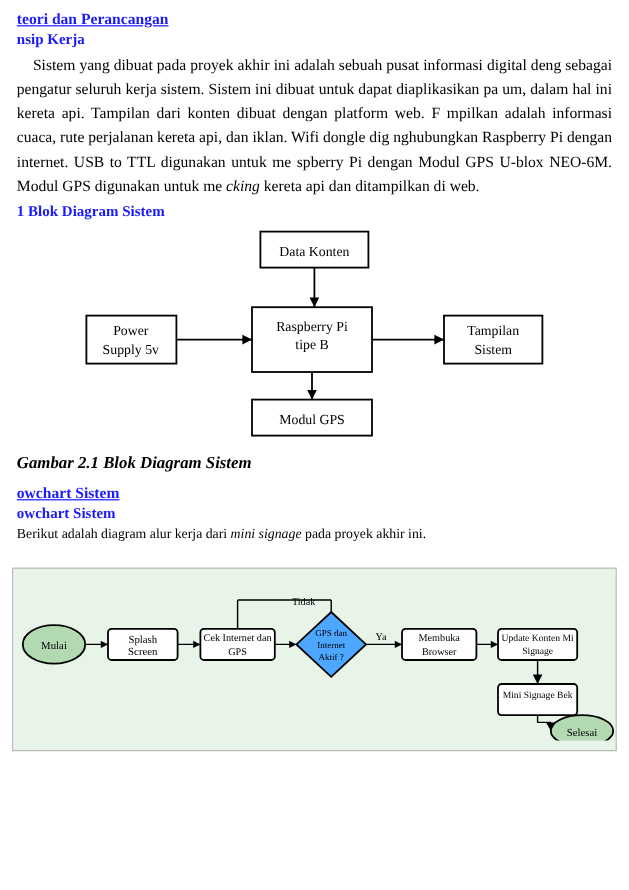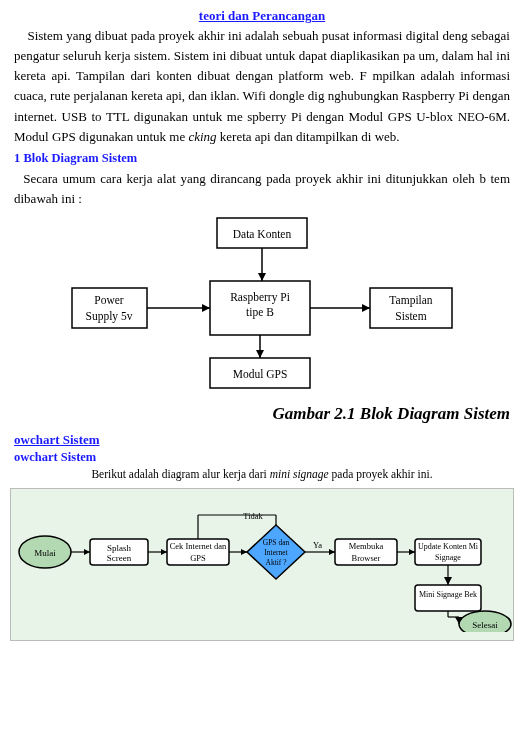--- a/index.html
+++ b/index.html
@@ -14,87 +14,85 @@
     }
     .page {
       padding: 8px 14px 8px 14px;
     }
     .section-title {
       font-size: 13px;
       font-weight: bold;
       text-decoration: underline;
       color: #1a1aff;
       margin-bottom: 2px;
-      text-align: center;
     }
     .subsection-title {
       font-size: 12.5px;
       font-weight: bold;
       color: #1a1aff;
       margin-bottom: 3px;
     }
     .body-text {
       font-size: 13px;
       text-align: justify;
       line-height: 1.55;
       margin-bottom: 4px;
     }
     .italic { font-style: italic; }
     .diagram-caption {
-      text-align: right;
+      text-align: left;
       font-style: italic;
       font-weight: bold;
-      font-size: 17px;
+      font-size: 14px;
       margin: 6px 0 8px 0;
     }
     .flowchart-title {
       font-size: 13px;
       font-weight: bold;
       color: #1a1aff;
       text-decoration: underline;
       margin-bottom: 2px;
     }
     .flowchart-subtitle {
       font-size: 12.5px;
       font-weight: bold;
       color: #1a1aff;
       margin-bottom: 3px;
     }
     .flowchart-desc {
       font-size: 11.5px;
-      margin-bottom: 8px;
-      text-align: center;
+      margin-bottom: 22px;
     }
 
     
     .block-diagram-svg {
       display: block;
       margin: 0 auto;
     }
     .flowchart-svg {
       display: block;
       margin: 0 auto;
     }
   </style>
 </head>
 <body>
 
 <div class="page">
 
   <div class="section-title">teori dan Perancangan</div>
 
+  <div class="subsection-title" style="margin-top:2px;">
+    <span>nsip Kerja</span>
+  </div>
   <div class="body-text">
     &nbsp;&nbsp;&nbsp;&nbsp;Sistem yang dibuat pada proyek akhir ini adalah sebuah pusat informasi digital deng sebagai pengatur seluruh kerja sistem. Sistem ini dibuat untuk dapat diaplikasikan pa um, dalam hal ini kereta api.  Tampilan dari konten dibuat dengan platform web.  F mpilkan adalah informasi cuaca, rute perjalanan  kereta api, dan iklan.  Wifi dongle dig nghubungkan  Raspberry  Pi  dengan  internet.  USB  to  TTL  digunakan  untuk  me spberry  Pi  dengan  Modul  GPS  U-blox  NEO-6M.  Modul  GPS  digunakan  untuk  me <span class="italic">cking</span> kereta api dan ditampilkan di web.
   </div>
 
   <div class="subsection-title">
     <span>1 Blok Diagram Sistem</span>
-  </div>
-  <div class="body-text">
-    &nbsp;&nbsp;Secara umum cara kerja alat yang dirancang pada proyek akhir ini ditunjukkan oleh b tem dibawah ini :
   </div>
 
   <div style="display:flex; justify-content:flex-end; margin: 4px 0 0 0;">
     <svg class="block-diagram-svg" width="400" height="185">
 
       <rect x="155" y="5" width="90" height="30" fill="white" stroke="black" stroke-width="1.5"></rect>
       <text x="200" y="25" text-anchor="middle" font-size="11.5" font-family="Times New Roman, serif">Data Konten</text>
 
       <line x1="200" y1="35" x2="200" y2="68" stroke="black" stroke-width="1.5"></line>
       <polygon points="200,68 196,60 204,60" fill="black"></polygon>

